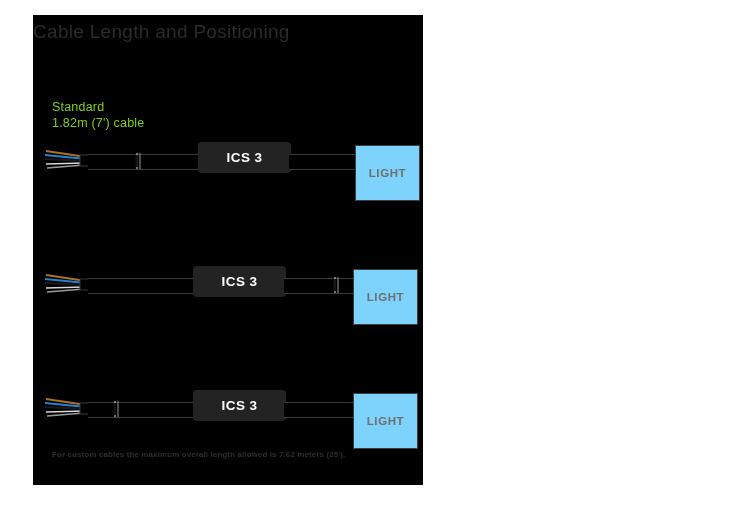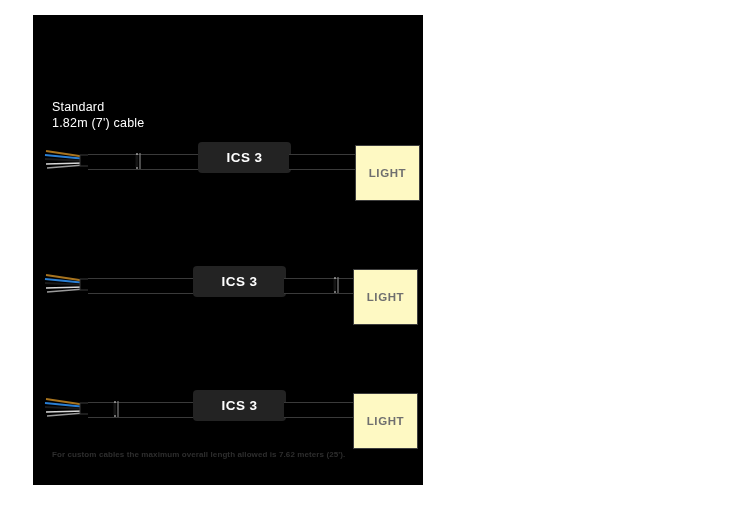--- a/index.html
+++ b/index.html
@@ -36,21 +36,21 @@
     letter-spacing: 0.3px;
     color: #2b2b2b;
     white-space: nowrap;
   }
 
   
   .caption {
     position: absolute;
     left: 19px;
     font-size: 12.5px;
-    color: #ffffff;
+    color: #84cc16;
     letter-spacing: 0.2px;
     white-space: nowrap;
   }
   #caption-line1 { top: 85px; }
   #caption-line2 { top: 101px; }
 
   
   .row {
     position: absolute;
     left: 0;
@@ -103,21 +103,21 @@
     align-items: center;
     justify-content: center;
   }
 
   
   .light-box {
     position: absolute;
     width: 63px;
     height: 54px;
     border: 1.3px solid #3d3d3d;
-    background: #fef9c3;
+    background: #7dd3fc;
     color: #6f6f6f;
     font-size: 11.5px;
     font-weight: bold;
     letter-spacing: 0.6px;
     display: flex;
     align-items: center;
     justify-content: center;
   }
 
   
@@ -150,20 +150,21 @@
     white-space: nowrap;
   }
   #footnote-1 { top: 435px; }
   #footnote-2 { top: 458px; }
 </style>
 </head>
 <body>
 
 <div id="panel">
 
+  <div id="panel-title">Cable Length and Positioning</div>
 
   <div class="caption" id="caption-line1">Standard</div>
   <div class="caption" id="caption-line2">1.82m (7') cable</div>
 
   <div class="row" id="row-1">
 
     <svg class="wire-fray" viewBox="0 0 46 26">
       <line x1="2" y1="4" x2="42" y2="10" stroke="#a8741f" stroke-width="1.8"></line>
       <line x1="1" y1="8" x2="42" y2="12" stroke="#2a7fd4" stroke-width="1.8"></line>
       <line x1="1" y1="12" x2="42" y2="14" stroke="#1a1a1a" stroke-width="2"></line>

